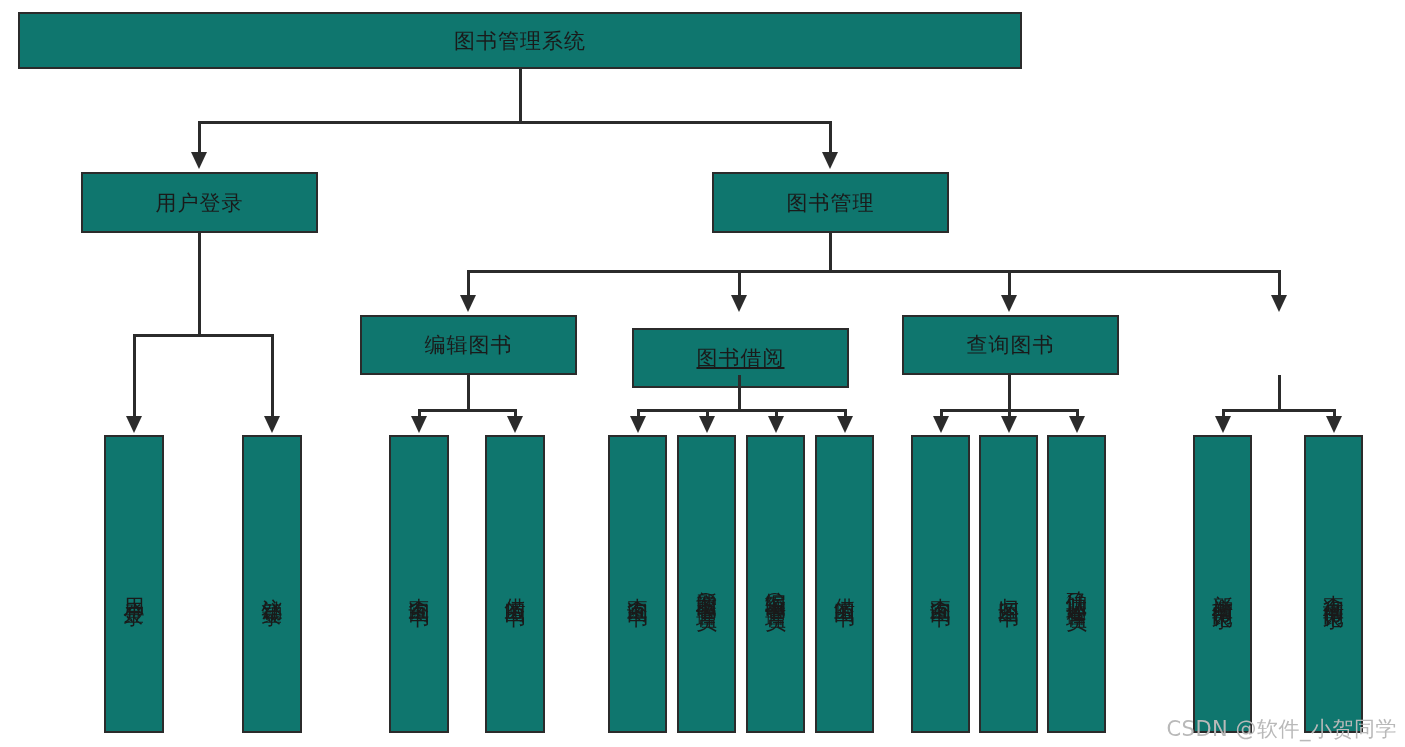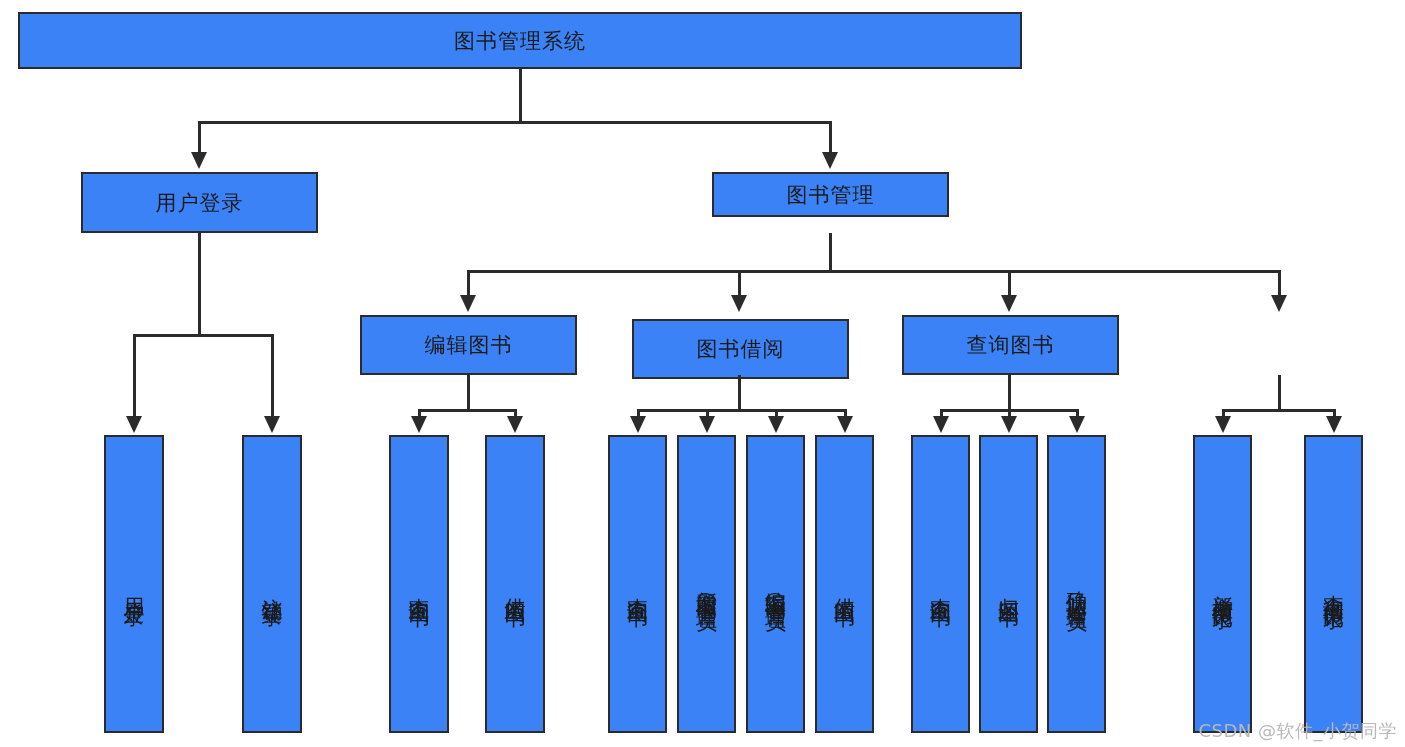--- a/index.html
+++ b/index.html
@@ -1,26 +1,26 @@
 <!DOCTYPE html>
 <html><head>
 <meta charset="utf-8">
 <style>
   html,body{margin:0;padding:0;background:#ffffff;}
   body{font-family:"DejaVu Sans","Liberation Sans",sans-serif;}
   #stage{position:relative;width:1405px;height:747px;background:#ffffff;overflow:hidden;}
-  .node{position:absolute;box-sizing:border-box;background:#3b82f6;border:2.5px solid #2b2b2b;display:flex;align-items:center;justify-content:center;text-align:right;color:#1a1a1a;}
+  .node{position:absolute;box-sizing:border-box;background:#0f766e;border:2.5px solid #2b2b2b;display:flex;align-items:center;justify-content:center;text-align:right;color:#1a1a1a;}
   .node.h{font-size:21px;letter-spacing:1px;}
   .node.v{writing-mode:vertical-rl;text-orientation:upright;font-size:21px;letter-spacing:3px;padding-top:6px;}
   .node.v span{writing-mode:vertical-rl;text-orientation:upright;display:block;}
   .edge{position:absolute;background:#2b2b2b;}
   .edge.h{height:2.5px;}
   .edge.v{width:2.5px;}
   .arrow{position:absolute;width:0;height:0;border-left:8px solid transparent;border-right:8px solid transparent;border-top:17px solid #2b2b2b;}
-  #watermark{position:absolute;right:8px;bottom:4px;font-size:18px;color:#b9b9b9;letter-spacing:0.5px;white-space:nowrap;}
+  #watermark{position:absolute;right:8px;bottom:4px;font-size:21px;color:#b9b9b9;letter-spacing:0.5px;white-space:nowrap;}
 </style>
 </head>
 <body>
 
 <div id="stage">
 
   <div class="node h" style="left:18px;top:12px;width:1004px;height:57px;">
     <span>图书管理系统</span>
   </div>
 
@@ -29,21 +29,21 @@
   <div class="edge h" style="left:198px;top:121px;width:633px;"></div>
 
   <div class="edge v" style="left:198px;top:121px;height:33px;"></div>
   <div class="arrow" style="left:191px;top:152px;"></div>
   <div class="edge v" style="left:829px;top:121px;height:33px;"></div>
   <div class="arrow" style="left:822px;top:152px;"></div>
 
   <div class="node h" style="left:81px;top:172px;width:237px;height:61px;">
     <span>用户登录</span>
   </div>
-  <div class="node h" style="left:712px;top:172px;width:237px;height:45px;">
+  <div class="node h" style="left:712px;top:172px;width:237px;height:61px;">
     <span>图书管理</span>
   </div>
 
   <div class="edge v" style="left:198px;top:233px;height:102px;"></div>
   <div class="edge h" style="left:133px;top:334px;width:140px;"></div>
   <div class="edge v" style="left:133px;top:334px;height:84px;"></div>
   <div class="arrow" style="left:126px;top:416px;"></div>
   <div class="edge v" style="left:271px;top:334px;height:84px;"></div>
   <div class="arrow" style="left:264px;top:416px;"></div>
 
@@ -62,21 +62,21 @@
   <div class="edge v" style="left:738px;top:270px;height:27px;"></div>
   <div class="arrow" style="left:731px;top:295px;"></div>
   <div class="edge v" style="left:1008px;top:270px;height:27px;"></div>
   <div class="arrow" style="left:1001px;top:295px;"></div>
   <div class="edge v" style="left:1278px;top:270px;height:27px;"></div>
   <div class="arrow" style="left:1271px;top:295px;"></div>
 
   <div class="node h" style="left:360px;top:315px;width:217px;height:60px;">
     <span>编辑图书</span>
   </div>
-  <div class="node h" style="left:632px;top:319px;width:217px;height:60px;">
+  <div class="node h" style="left:632px;top:328px;width:217px;height:60px;text-decoration:underline;">
     <span>图书借阅</span>
   </div>
   <div class="node h" style="left:902px;top:315px;width:217px;height:60px;">
     <span>查询图书</span>
   </div>
 
   <div class="edge v" style="left:467px;top:375px;height:35px;"></div>
   <div class="edge h" style="left:418px;top:409px;width:99px;"></div>
   <div class="edge v" style="left:418px;top:409px;height:10px;"></div>
   <div class="arrow" style="left:411px;top:416px;"></div>

